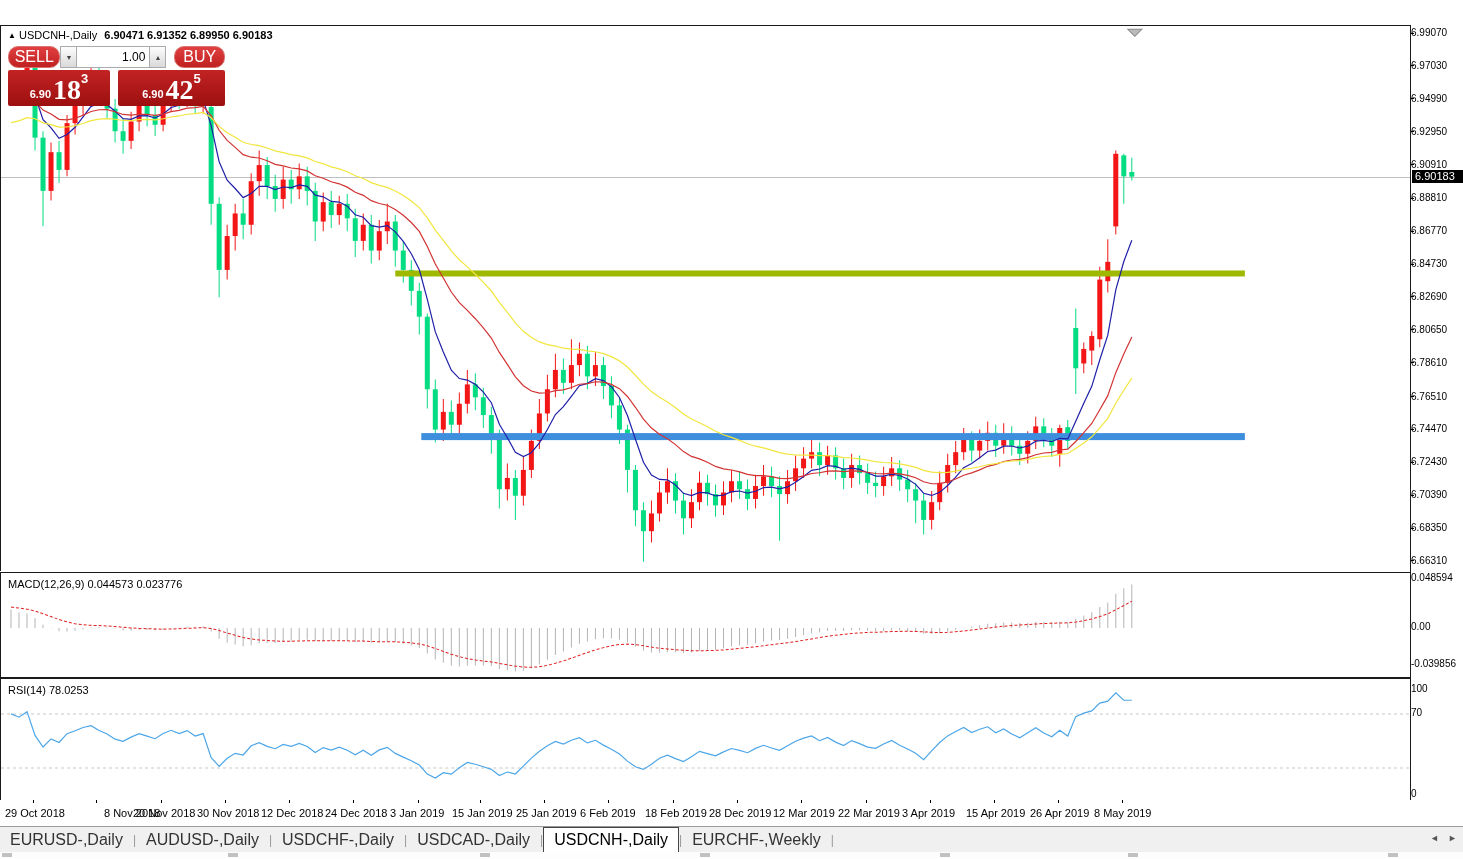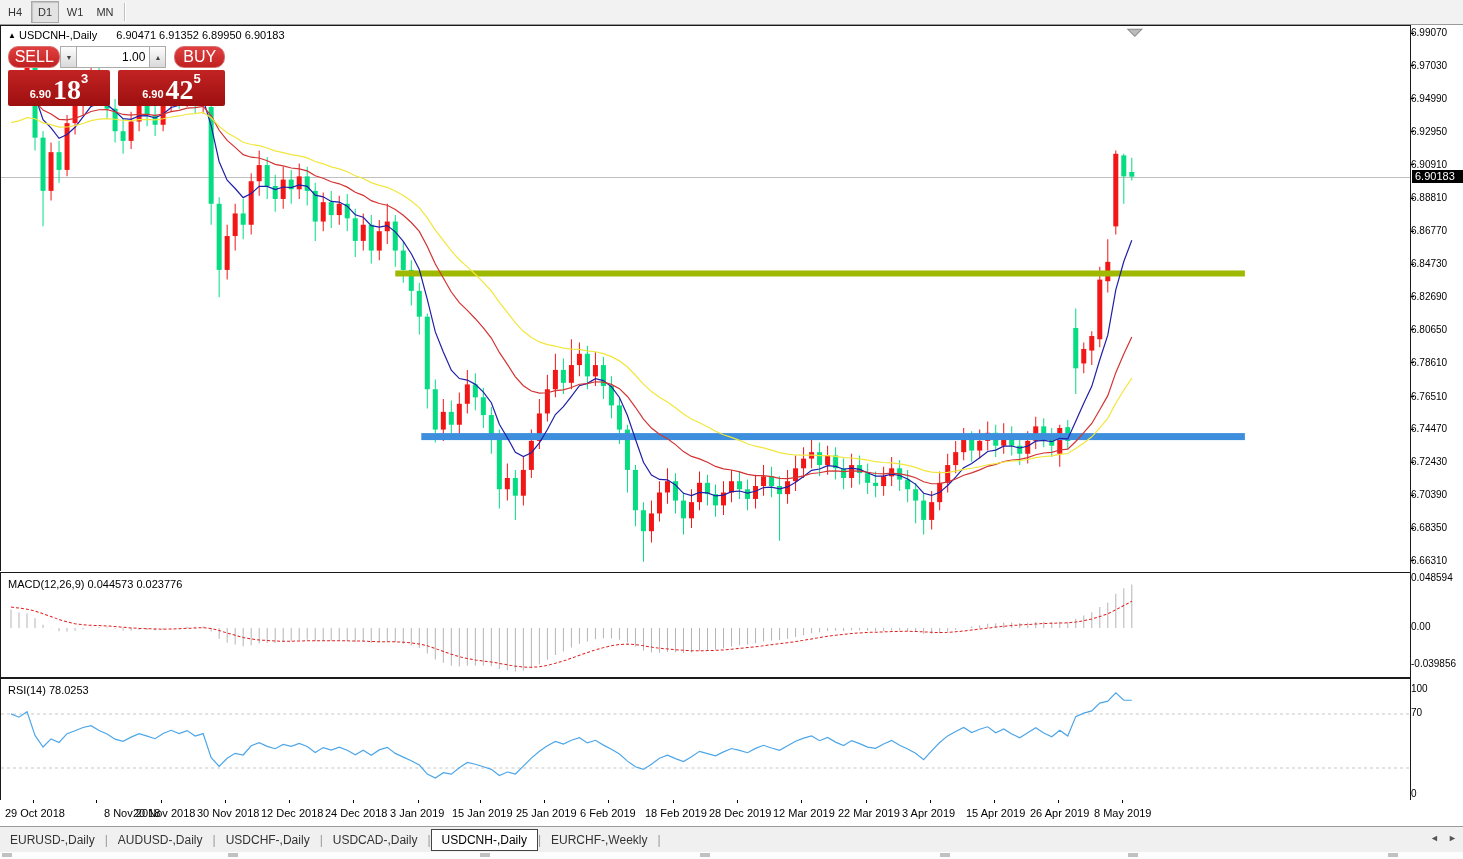--- a/index.html
+++ b/index.html
@@ -34,41 +34,34 @@
   #buy-big{width:107px;margin-left:8px;}
   .bp-small{font-size:11px;font-weight:bold;margin:0 2px 4px 0;}
   .bp-big{font-size:28px;font-weight:bold;line-height:28px;font-family:Liberation Serif, serif;}
   .bp-sup{font-size:13px;font-weight:bold;align-self:flex-start;margin-top:1px;}
   
   #date-axis{position:absolute;left:0;top:800px;width:1463px;height:26px;background:#fff;}
   .date-label{position:absolute;top:7px;font-size:11px;color:#000;white-space:nowrap;}
   .date-tick{position:absolute;top:0;width:1px;height:3px;background:#000;}
   
   #tab-bar{position:absolute;left:0;top:826px;width:1463px;height:25px;background:#f0f0f0;border-top:1px solid #9a9a9a;border-bottom:1px solid #9a9a9a;display:flex;align-items:center;}
-  .tab{font-size:12px;color:#333;padding:3px 10px;white-space:nowrap;cursor:pointer;}
+  .tab{font-size:16px;color:#333;padding:3px 10px;white-space:nowrap;cursor:pointer;}
   .tab.active{background:#fff;border:1px solid #444;color:#000;}
   .tab-sep{color:#999;font-size:12px;}
   .tab-scroll{position:absolute;top:6px;font-size:9px;color:#555;cursor:pointer;}
   
   #sliver{position:absolute;left:0;top:852px;width:1463px;height:7px;background:#fdfdfd;}
   .sliver-mark{position:absolute;top:1px;height:4px;width:10px;background:#9a9a9a;opacity:.6;}
   svg{position:absolute;left:0;top:0;}
 </style>
 </head>
 <body>
 
 <div id="app">
 
-  <div class="toolbar">
-    <div class="tf-btn">H4</div>
-    <div class="tf-btn active">D1</div>
-    <div class="tf-btn">W1</div>
-    <div class="tf-btn">MN</div>
-    <div class="tb-sep"></div>
-  </div>
 
   <div id="main-pane" class="pane">
       <svg width="1410" height="545" viewBox="0 26 1409 544">
         <line x1="0" y1="177" x2="1409" y2="177" stroke="#c0c0c0" stroke-width="1"></line>
         <line x1="10" y1="76.0323899999999" x2="10" y2="101.81958999999993" stroke="#F21616" stroke-width="1"></line>
         <rect x="7.5" y="85.70259000000027" width="5" height="9.670200000000378" fill="#F21616"></rect>
         <line x1="18" y1="74.4206900000008" x2="18" y2="103.43129000000047" stroke="#06DC82" stroke-width="1"></line>
         <rect x="15.5" y="85.70259000000027" width="5" height="8.058499999999839" fill="#06DC82"></rect>
         <line x1="26" y1="50.245189999999894" x2="26" y2="98.59619000000029" stroke="#F21616" stroke-width="1"></line>
         <rect x="23.5" y="63.1387899999999" width="5" height="30.62230000000021" fill="#F21616"></rect>
@@ -511,21 +504,21 @@
         <polyline points="10,712.9 18,716.2 26,710.7 34,734.4 42,746.0 50,737.9 58,741.5 66,732.7 74,729.7 82,726.5 90,724.7 98,729.5 106,733.0 114,738.2 122,740.4 130,736.1 138,732.7 146,735.2 154,737.7 162,732.5 170,729.3 178,732.6 186,729.6 194,735.0 202,732.6 210,756.6 218,765.3 226,757.3 234,752.3 242,754.0 250,744.8 258,741.7 266,745.4 274,747.7 282,743.5 290,745.4 298,742.5 306,745.5 314,751.4 322,746.6 330,749.1 338,746.2 346,749.3 354,753.7 362,749.2 370,754.3 378,748.9 386,746.3 394,752.4 402,756.1 410,759.8 418,764.0 426,773.1 434,777.0 442,771.7 450,773.1 458,766.8 466,761.4 474,763.2 482,765.7 490,768.3 498,774.5 506,771.0 514,773.0 522,765.1 530,757.1 538,750.2 546,744.7 554,740.5 562,743.1 570,739.2 578,736.7 586,741.9 594,739.3 602,744.1 610,748.3 618,753.1 626,760.1 634,765.8 642,768.4 650,763.2 658,757.3 666,754.2 674,757.6 682,760.5 690,755.7 698,750.3 706,752.6 714,754.8 722,750.9 730,747.5 738,749.4 746,751.7 754,747.4 762,744.3 770,747.0 778,749.3 786,744.7 794,740.3 802,737.1 810,735.0 818,739.7 826,736.4 834,741.1 842,744.6 850,739.6 858,742.6 866,746.1 874,747.3 882,743.0 890,739.5 898,744.2 906,748.0 914,752.2 922,758.6 930,749.8 938,741.5 946,734.9 954,730.6 962,726.5 970,731.5 978,728.3 986,725.8 994,731.8 1002,727.9 1010,733.1 1018,736.7 1026,731.8 1034,726.8 1042,732.1 1050,735.8 1058,729.3 1066,735.1 1074,715.6 1082,712.1 1090,709.9 1098,702.1 1106,700.2 1114,691.9 1122,699.2 1130,699.3" fill="none" stroke="#4DA6E8" stroke-width="1.2"></polyline>
       </svg>
     </div>
 
   <div class="pane-label" style="top:578px;">MACD(12,26,9) 0.044573 0.023776</div>
   <div class="pane-label" style="top:684px;">RSI(14) 78.0253</div>
 
   <div id="chart-title">
     <span style="font-size:8px;vertical-align:1px;">▲</span>
     <span>USDCNH-,Daily</span>
-    <span style="margin-left:16px;">6.90471 6.91352 6.89950 6.90183</span>
+    <span style="margin-left:4px;font-weight:bold;">6.90471 6.91352 6.89950 6.90183</span>
   </div>
 
   <div id="trade-widget">
     <div class="tw-row1">
       <div class="tw-btn" id="sell-btn">SELL</div>
       <div class="spin-btn">▼</div>
       <input class="vol-input" value="1.00" style="">
       <div class="spin-btn">▲</div>
       <div class="tw-btn" id="buy-btn">BUY</div>
     </div>

